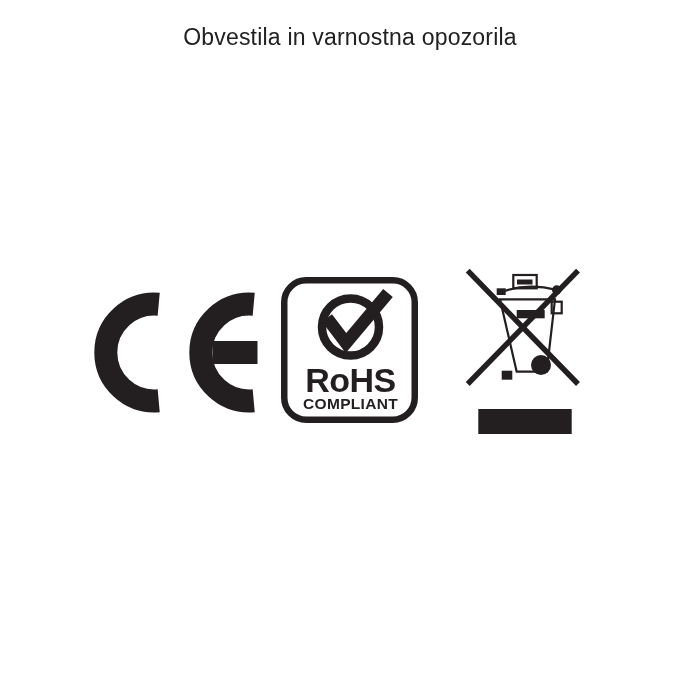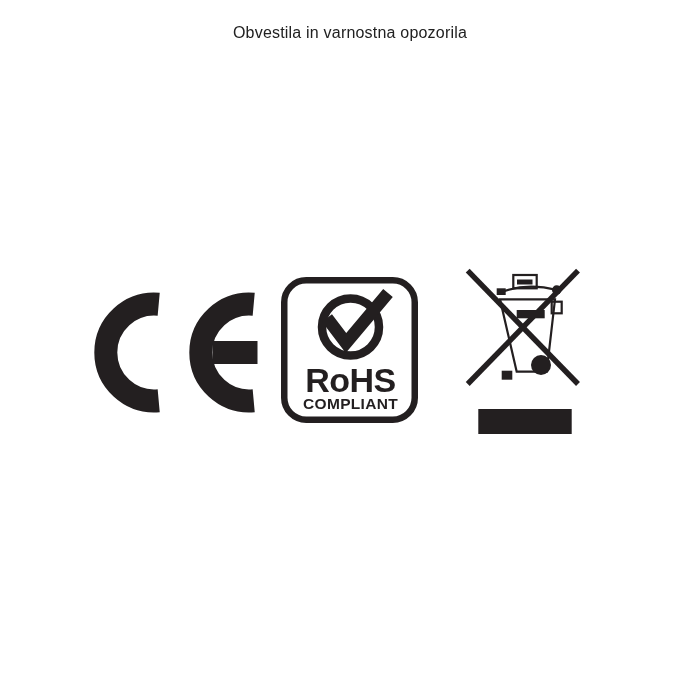--- a/index.html
+++ b/index.html
@@ -14,21 +14,21 @@
     height: 700px;
     background: var(--background, #ffffff);
     overflow: hidden;
   }
   .page-title {
     position: absolute;
     top: 24px;
     left: 0;
     width: 700px;
     text-align: center;
-    font-size: 16px;
+    font-size: 23px;
     font-weight: 400;
     color: var(--title-text, #212121);
     letter-spacing: 0.2px;
   }
   .symbol {
     position: absolute;
     color: var(--ink, #231f20);
   }
   .sym-ce    { left: 92px;  top: 291px; }
   .sym-rohs  { left: 281px; top: 277px; }

